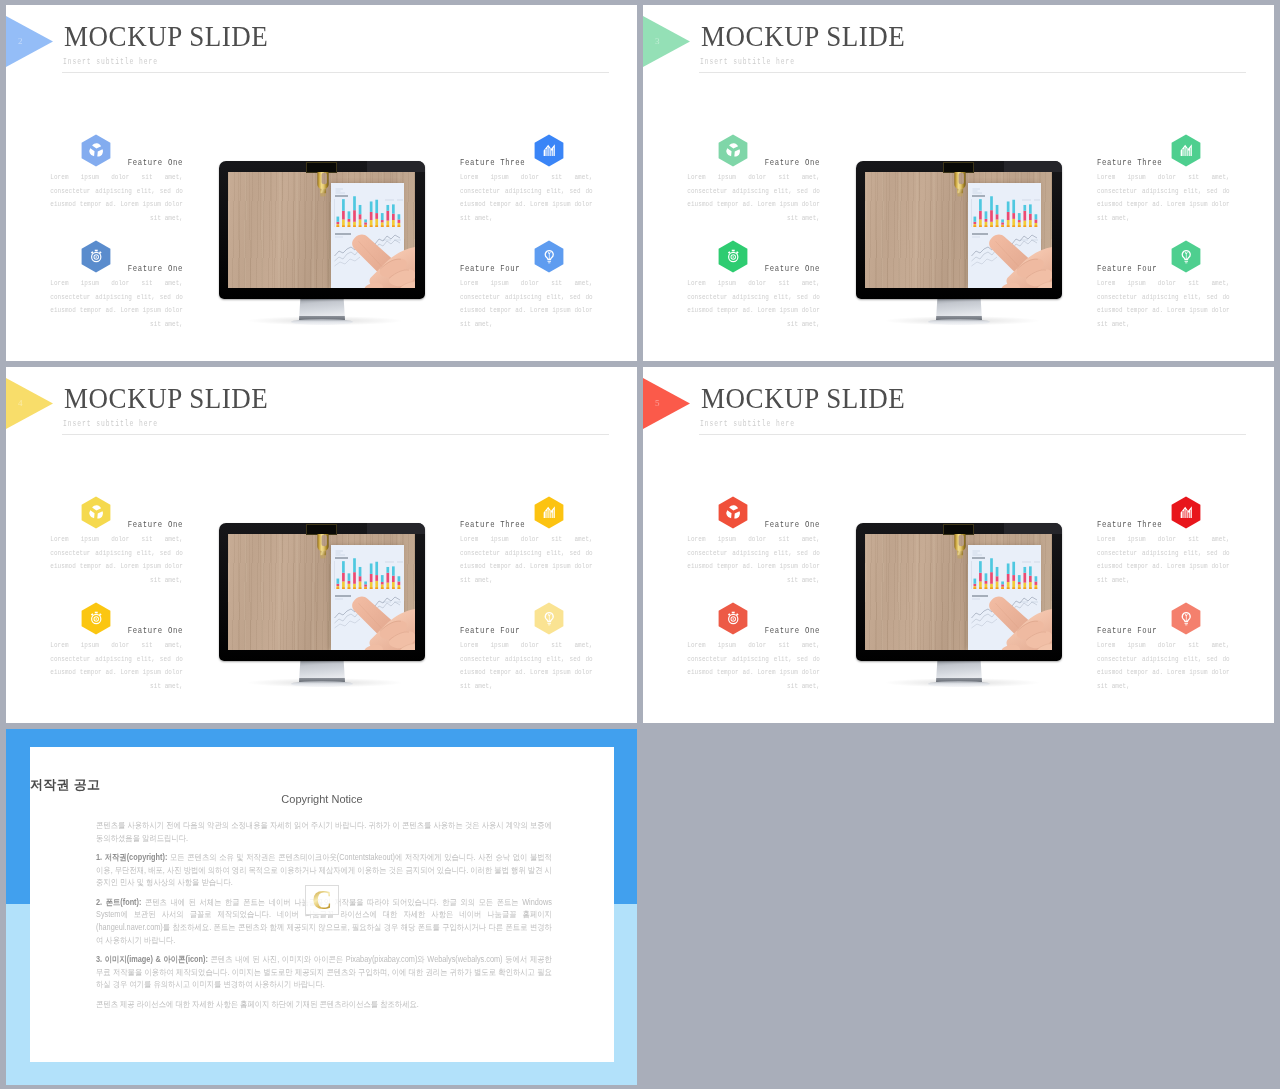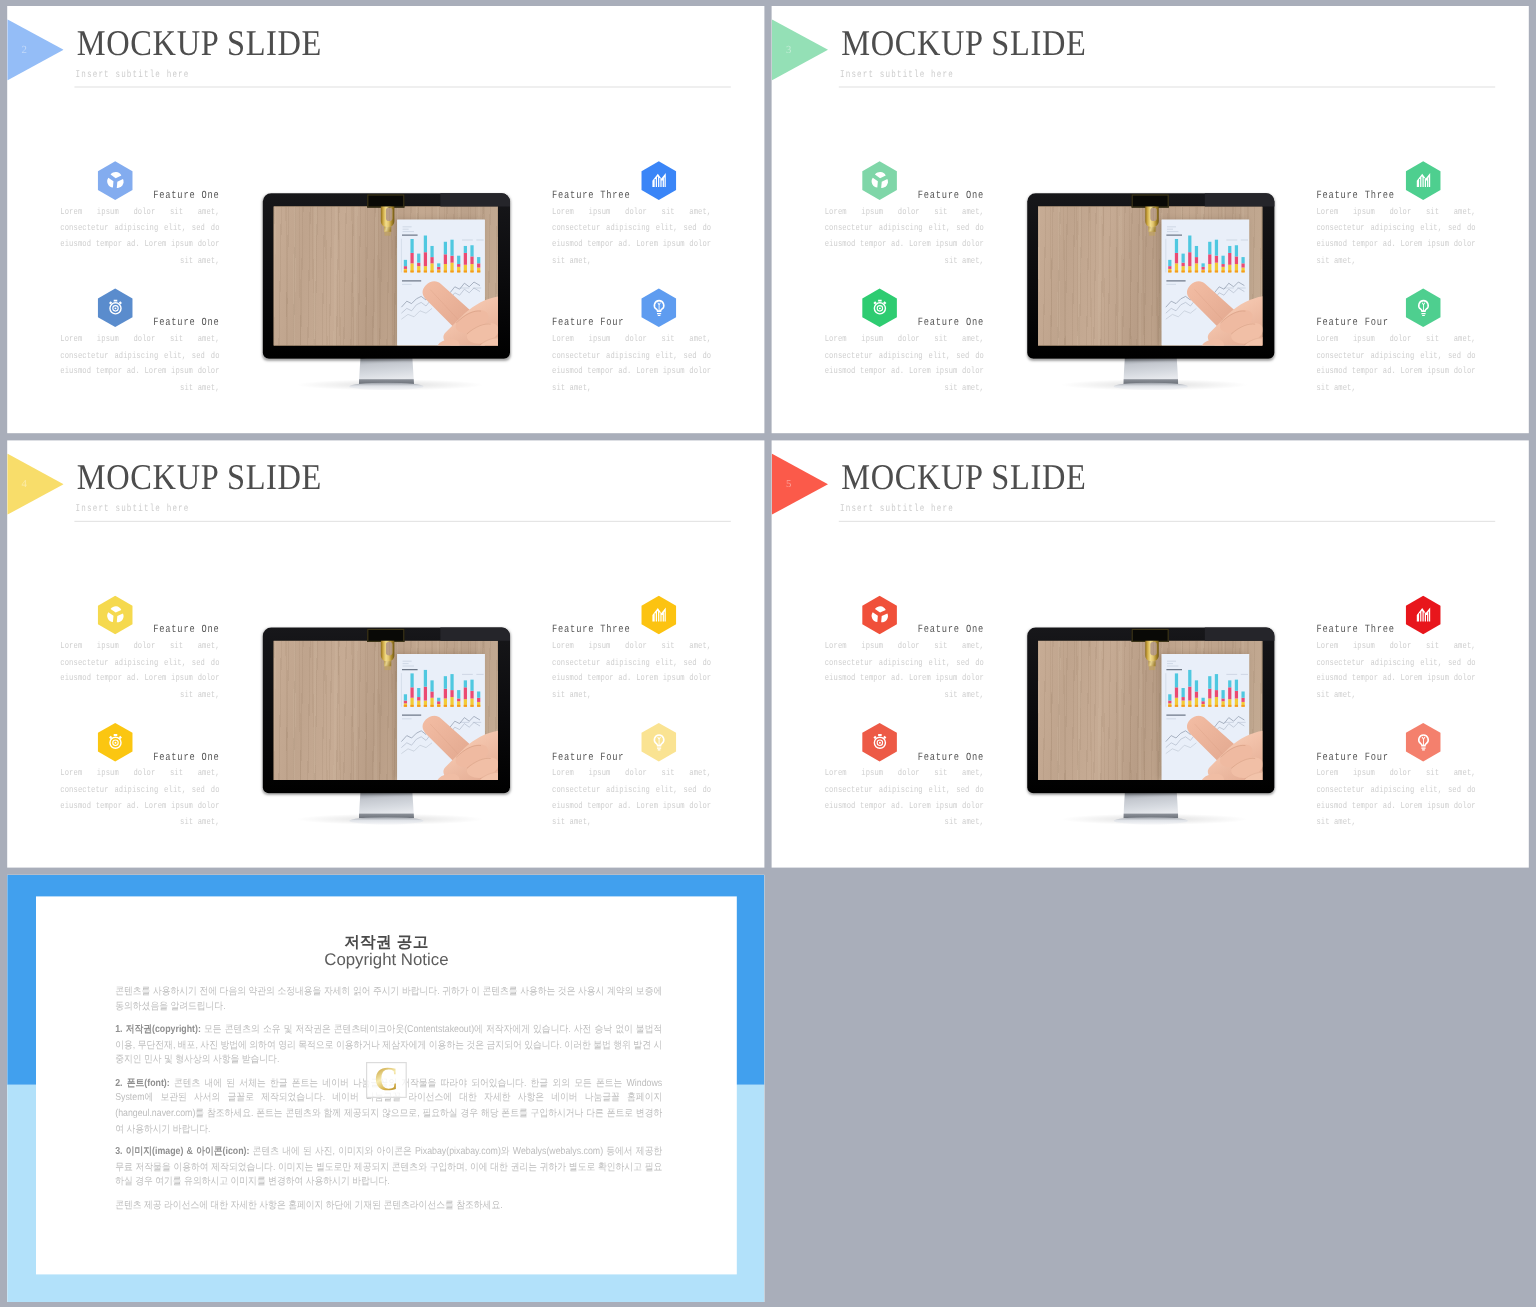--- a/index.html
+++ b/index.html
@@ -69,23 +69,23 @@
   .clip svg{display:block;width:26px;height:34px;}
   .paper{position:absolute;left:103px;top:11px;width:73px;height:105px;background:#eef3fa;
          box-shadow:-2px 0 5px rgba(60,40,20,.22);z-index:2;}
   .paper svg{display:block;}
   .hand{position:absolute;right:-3px;bottom:-2px;width:74px;height:56px;z-index:4;}
   .hand svg{display:block;width:74px;height:56px;}
   
   .s5bg-top{position:absolute;left:0;top:0;width:100%;height:175px;background:#41a0ee;}
   .s5bg-bot{position:absolute;left:0;top:175px;width:100%;height:181px;background:#b2e1fa;}
   .s5paper{position:absolute;left:24px;top:18px;width:584px;height:315px;background:#fff;}
-  .s5h1{position:absolute;left:0;right:0;top:30px;text-align:center;font-size:13px;
+  .s5h1{position:absolute;left:0;right:0;top:30px;text-align:left;font-size:13px;
         font-weight:700;color:#4b4b4b;letter-spacing:.3px;line-height:15px;}
-  .s5h2{position:absolute;left:0;right:0;top:46px;text-align:center;font-size:14px;
+  .s5h2{position:absolute;left:0;right:0;top:46px;text-align:center;font-size:11px;
         color:#5d5d5d;line-height:12px;}
   .s5body{position:absolute;left:66px;width:521px;top:72px;font-size:8.4px;color:#bdbdbd;
           line-height:12.6px;transform:scaleX(.875);transform-origin:0 0;
           letter-spacing:0;text-align:justify;}
   .s5body p{margin:0 0 6.9px 0;}
   .s5body b{color:#8f8f8f;font-weight:700;}
   .s5logo{position:absolute;left:275px;top:138px;width:32px;height:28px;
           border:1px solid #dcdcdc;background:rgba(255,255,255,.80);}
   .s5logo span{position:absolute;left:0;right:0;top:-1px;text-align:center;
         font-family:"Liberation Serif",serif;font-weight:700;font-size:28px;line-height:30px;

